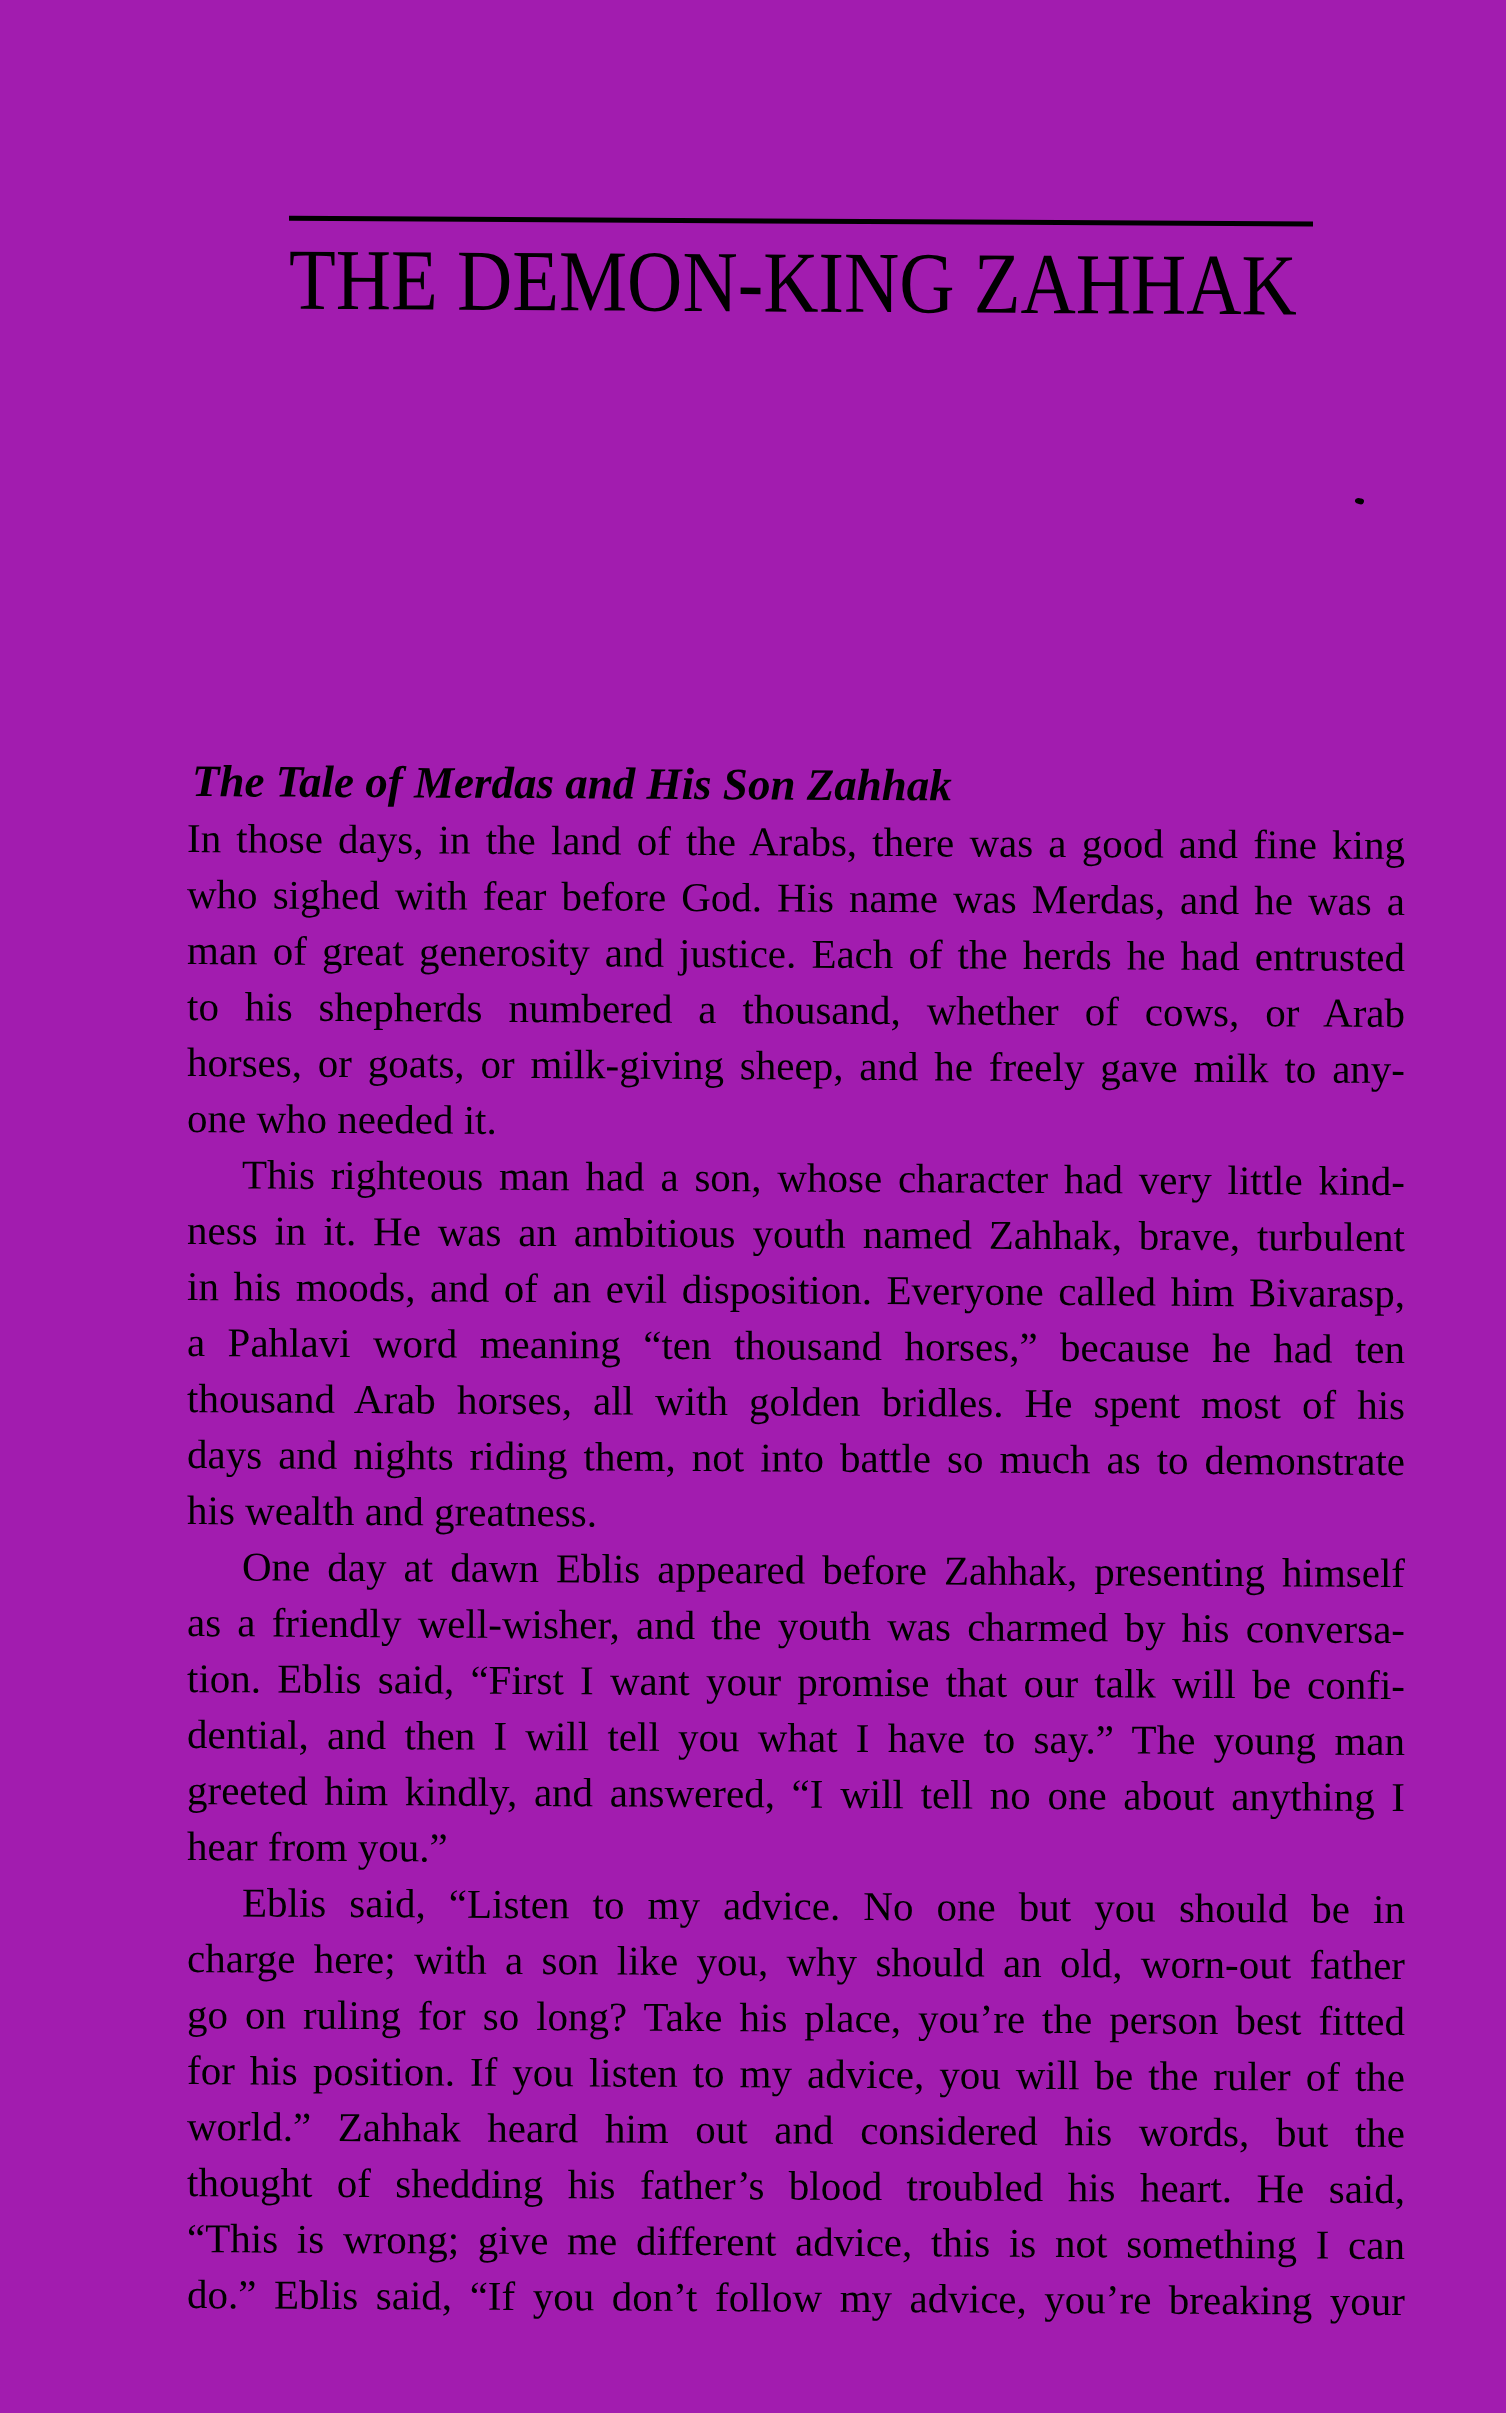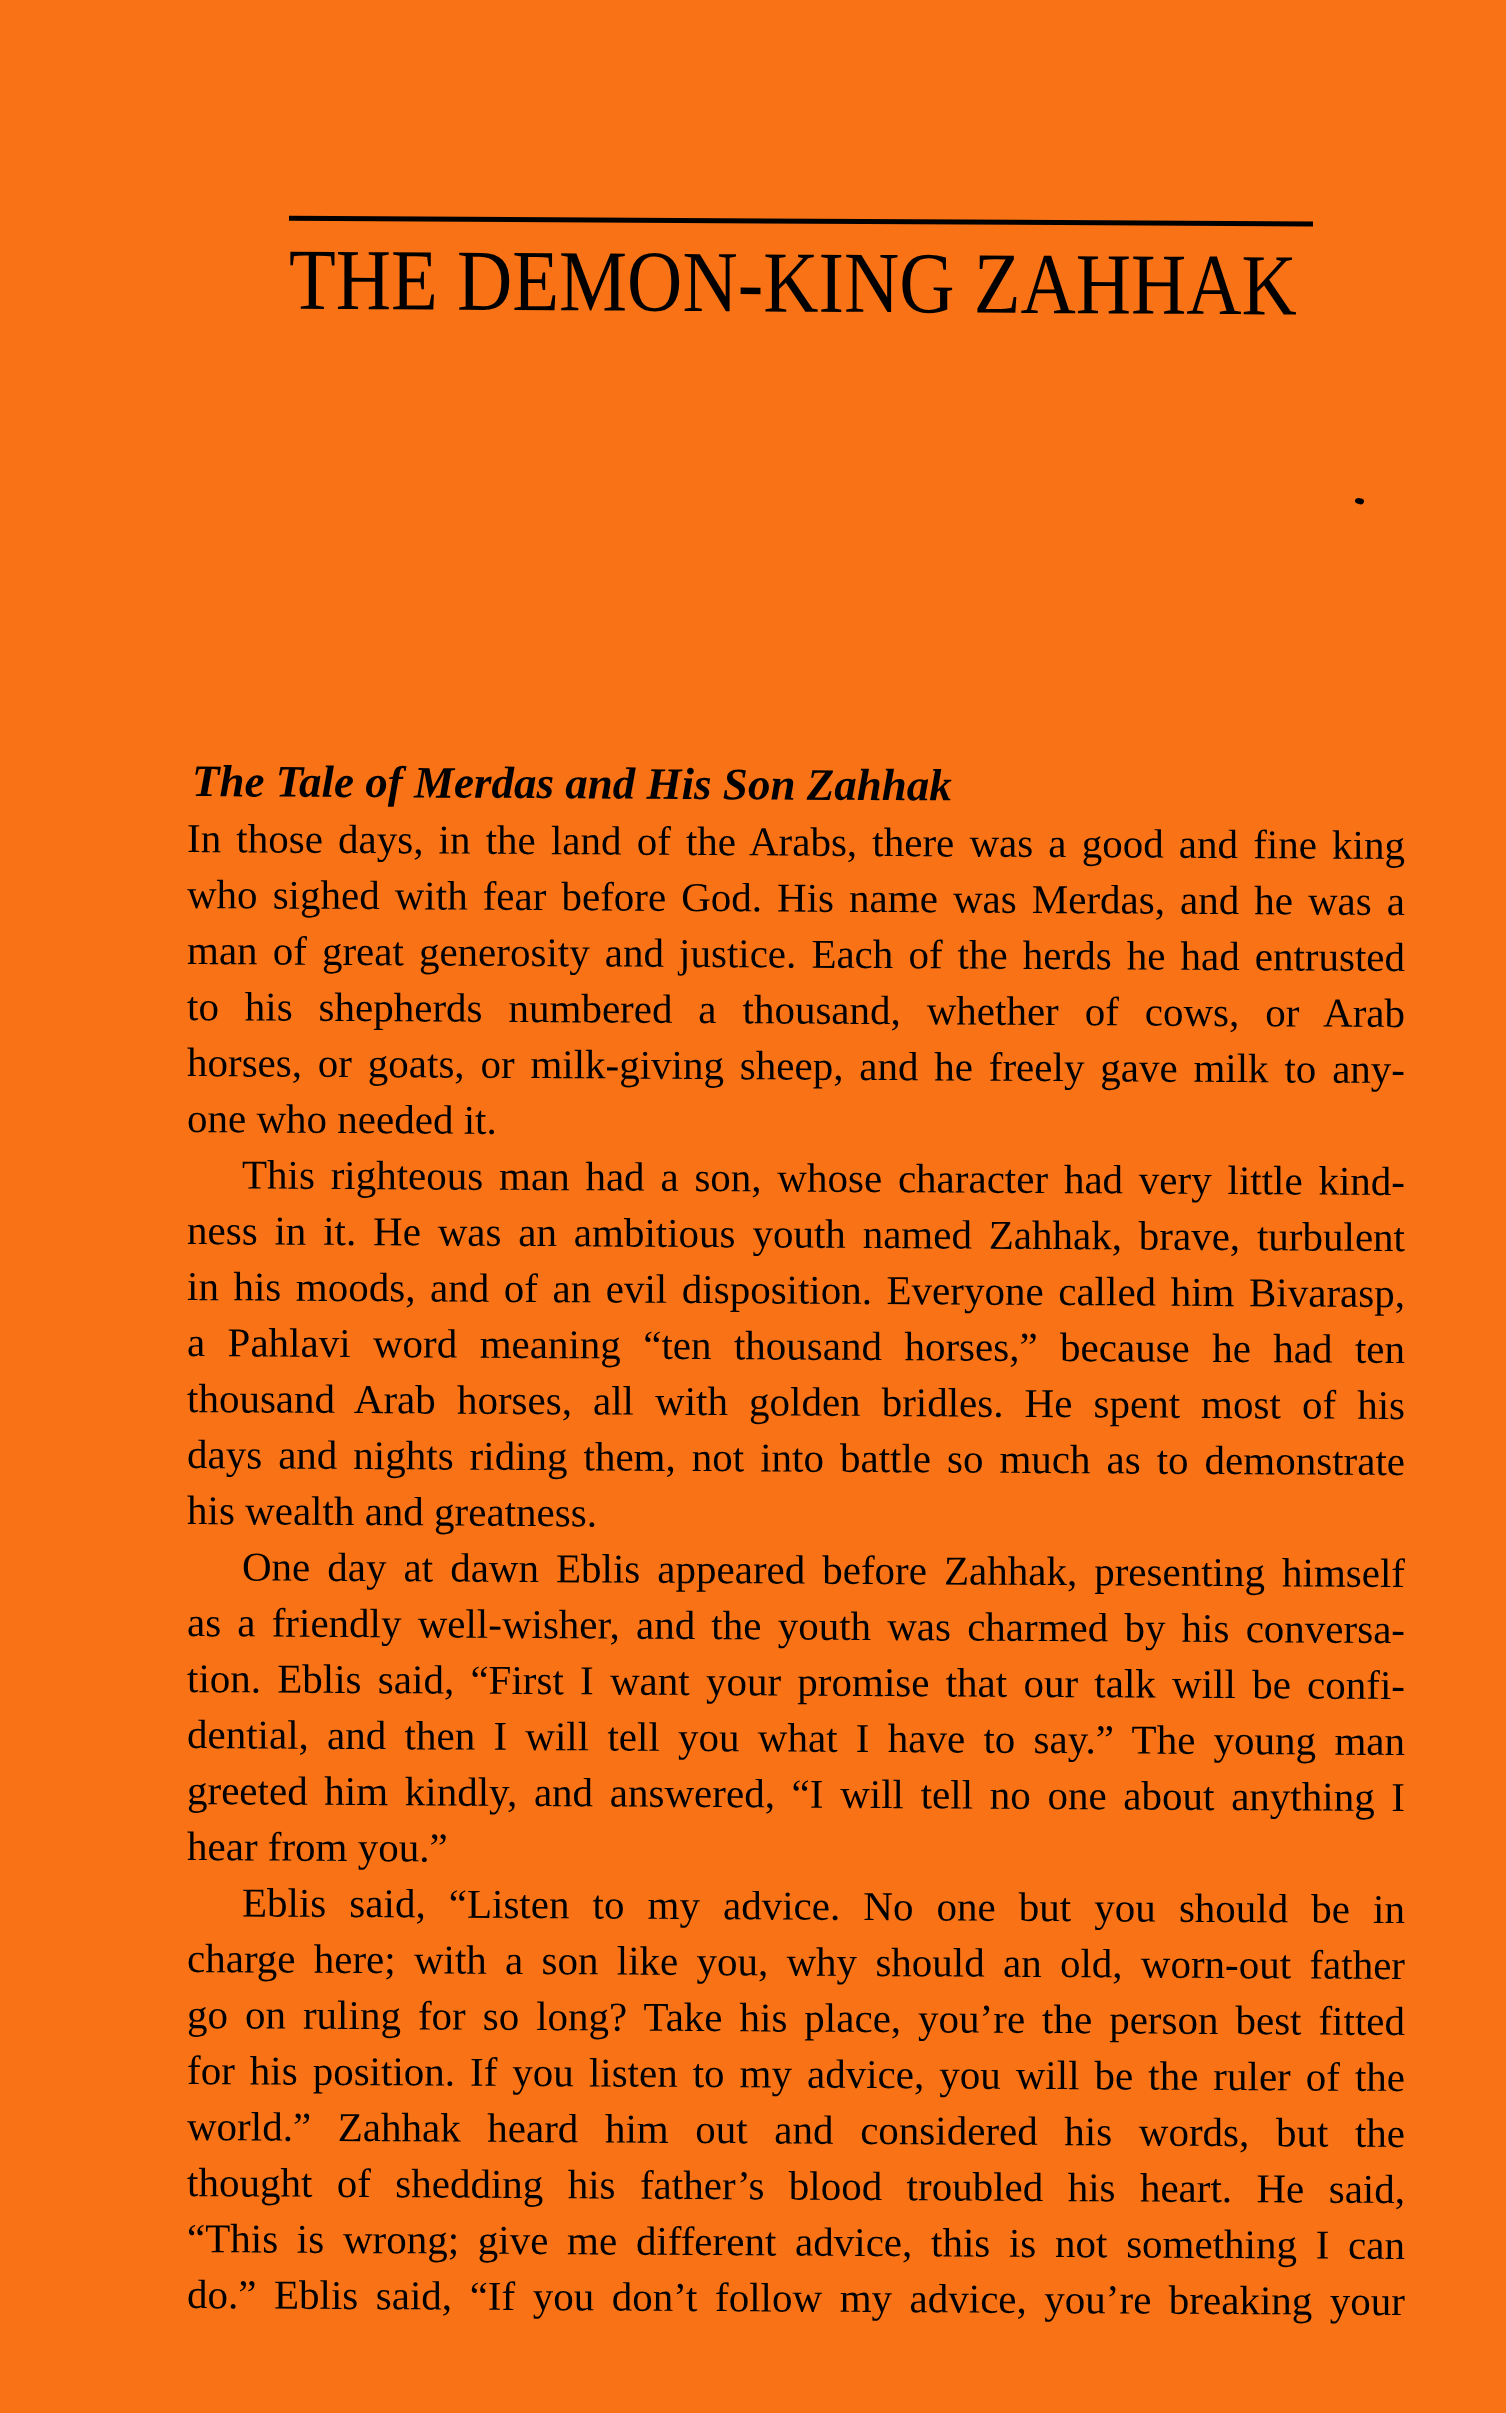--- a/index.html
+++ b/index.html
@@ -4,21 +4,21 @@
 <style>
   html, body {
     margin: 0;
     padding: 0;
     background: #ffffff;
   }
   .page {
     position: relative;
     width: 1506px;
     height: 2413px;
-    background: #f97316;
+    background: #a21caf;
     overflow: hidden;
     font-family: "Liberation Serif", "DejaVu Serif", serif;
     color: #000000;
   }
   
   .sheet-skew {
     position: absolute;
     top: 0; left: 0;
     width: 100%; height: 100%;
     transform: skewY(0.33deg);

